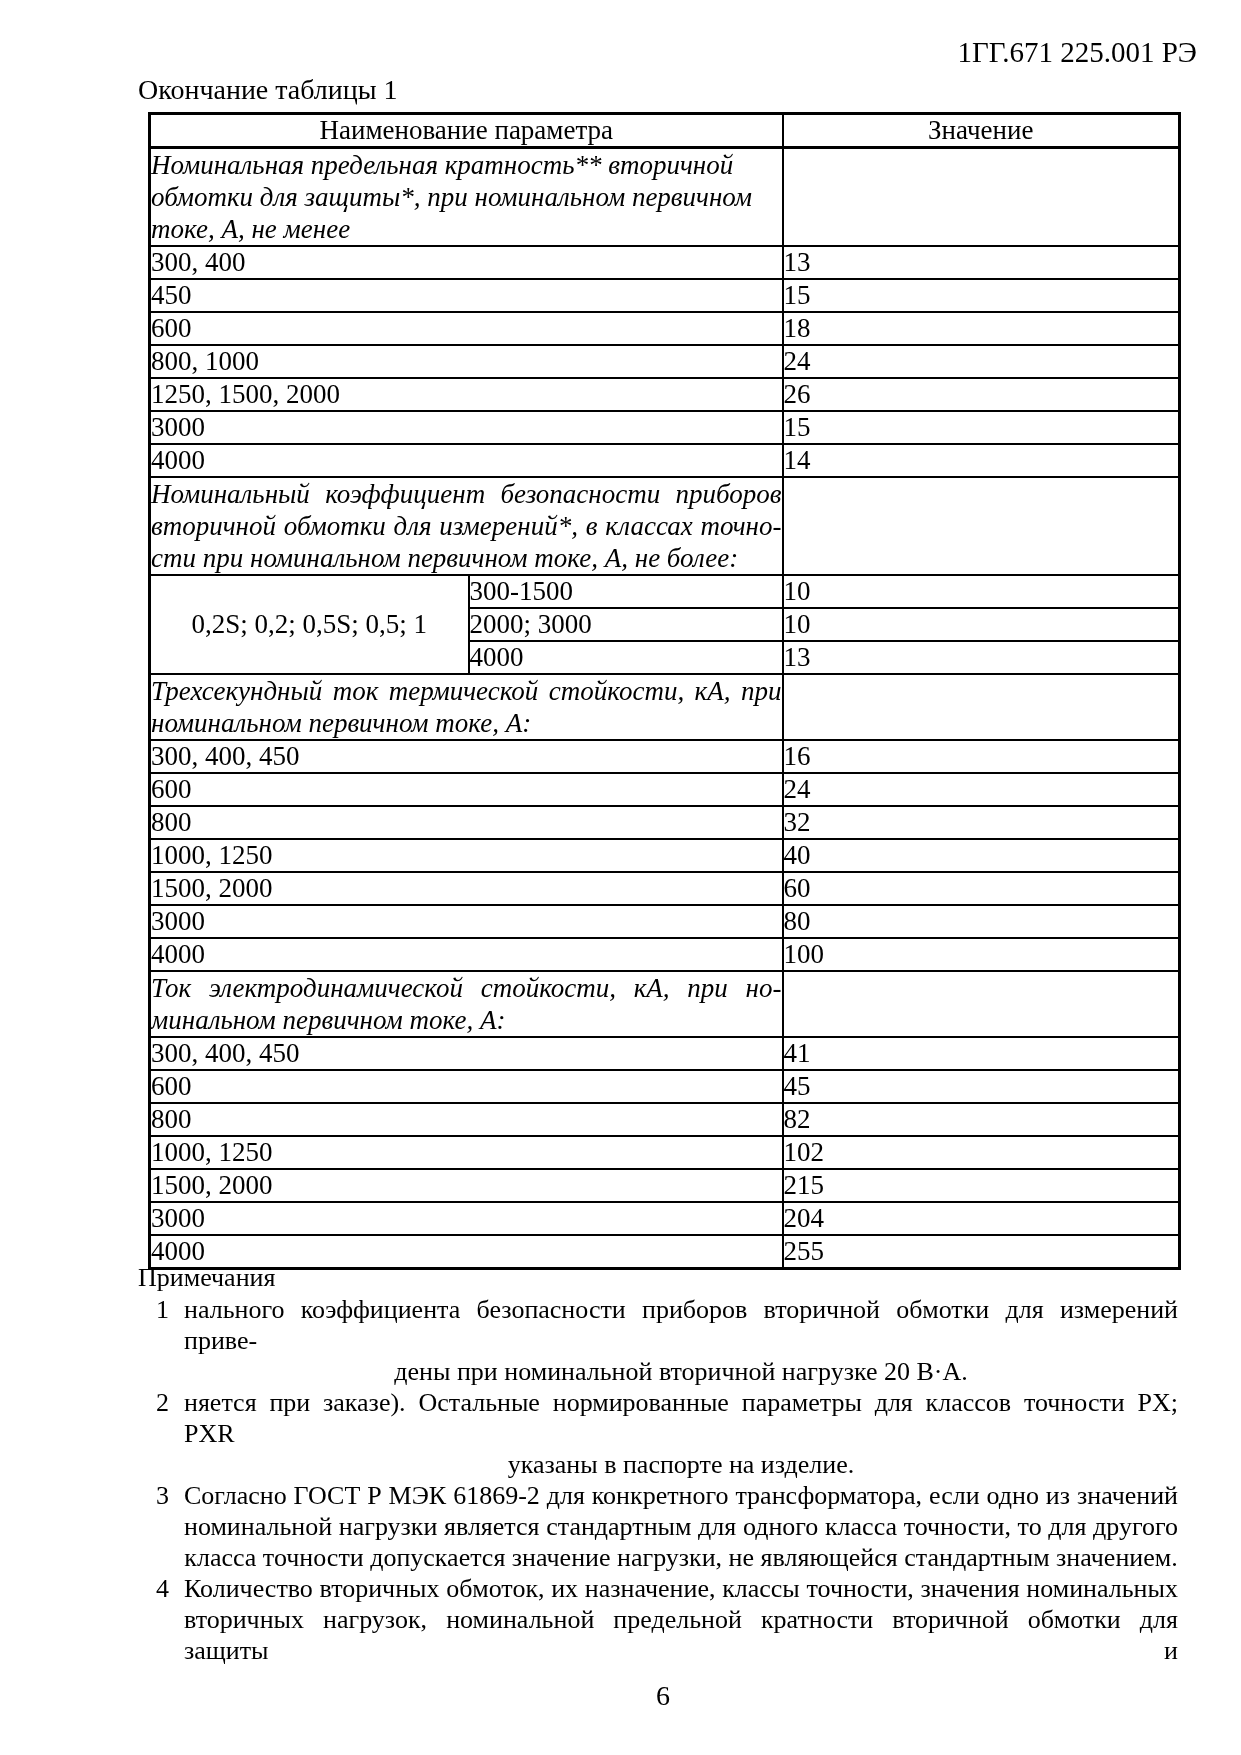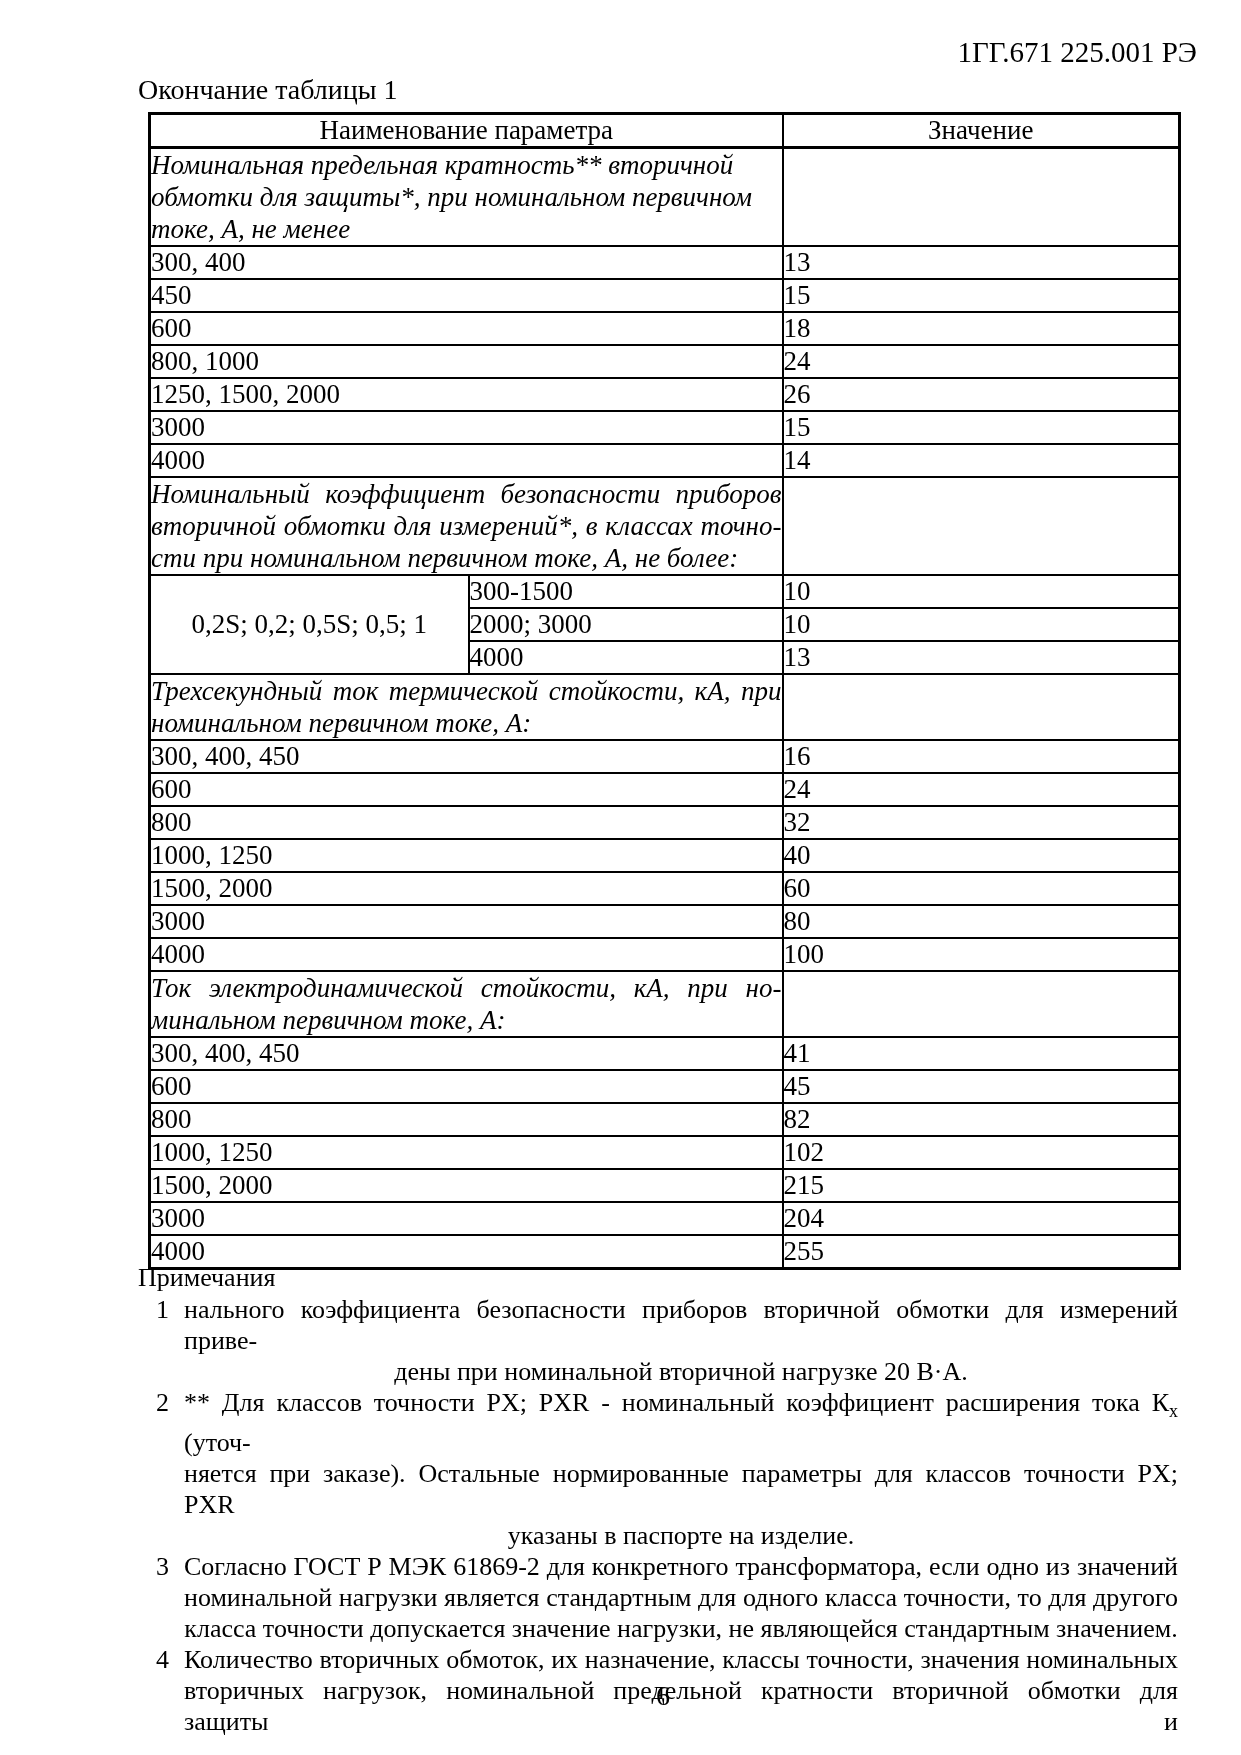--- a/index.html
+++ b/index.html
@@ -208,21 +208,20 @@
       <div class="note">
         <div class="note-num">1</div>
         <div class="note-text">
           <div class="nline stretch">нального коэффициента безопасности приборов вторичной обмотки для измерений приве-</div>
           <div class="nline">дены при номинальной вторичной нагрузке 20 В·А.</div>
         </div>
       </div>
       <div class="note">
         <div class="note-num">2</div>
         <div class="note-text">
-          <div class="nline stretch"><span>** Для классов точности PX; PXR - номинальный коэффициент расширения тока К</span><sub>х</sub><span> (уточ-</span></div>
           <div class="nline stretch">няется при заказе). Остальные нормированные параметры для классов точности PX; PXR</div>
           <div class="nline">указаны в паспорте на изделие.</div>
         </div>
       </div>
       <div class="note">
         <div class="note-num">3</div>
         <div class="note-text">
           <div class="nline stretch">Согласно ГОСТ Р МЭК 61869-2 для конкретного трансформатора, если одно из значений</div>
           <div class="nline stretch">номинальной нагрузки является стандартным для одного класса точности, то для другого</div>
           <div class="nline">класса точности допускается значение нагрузки, не являющейся стандартным значением.</div>

